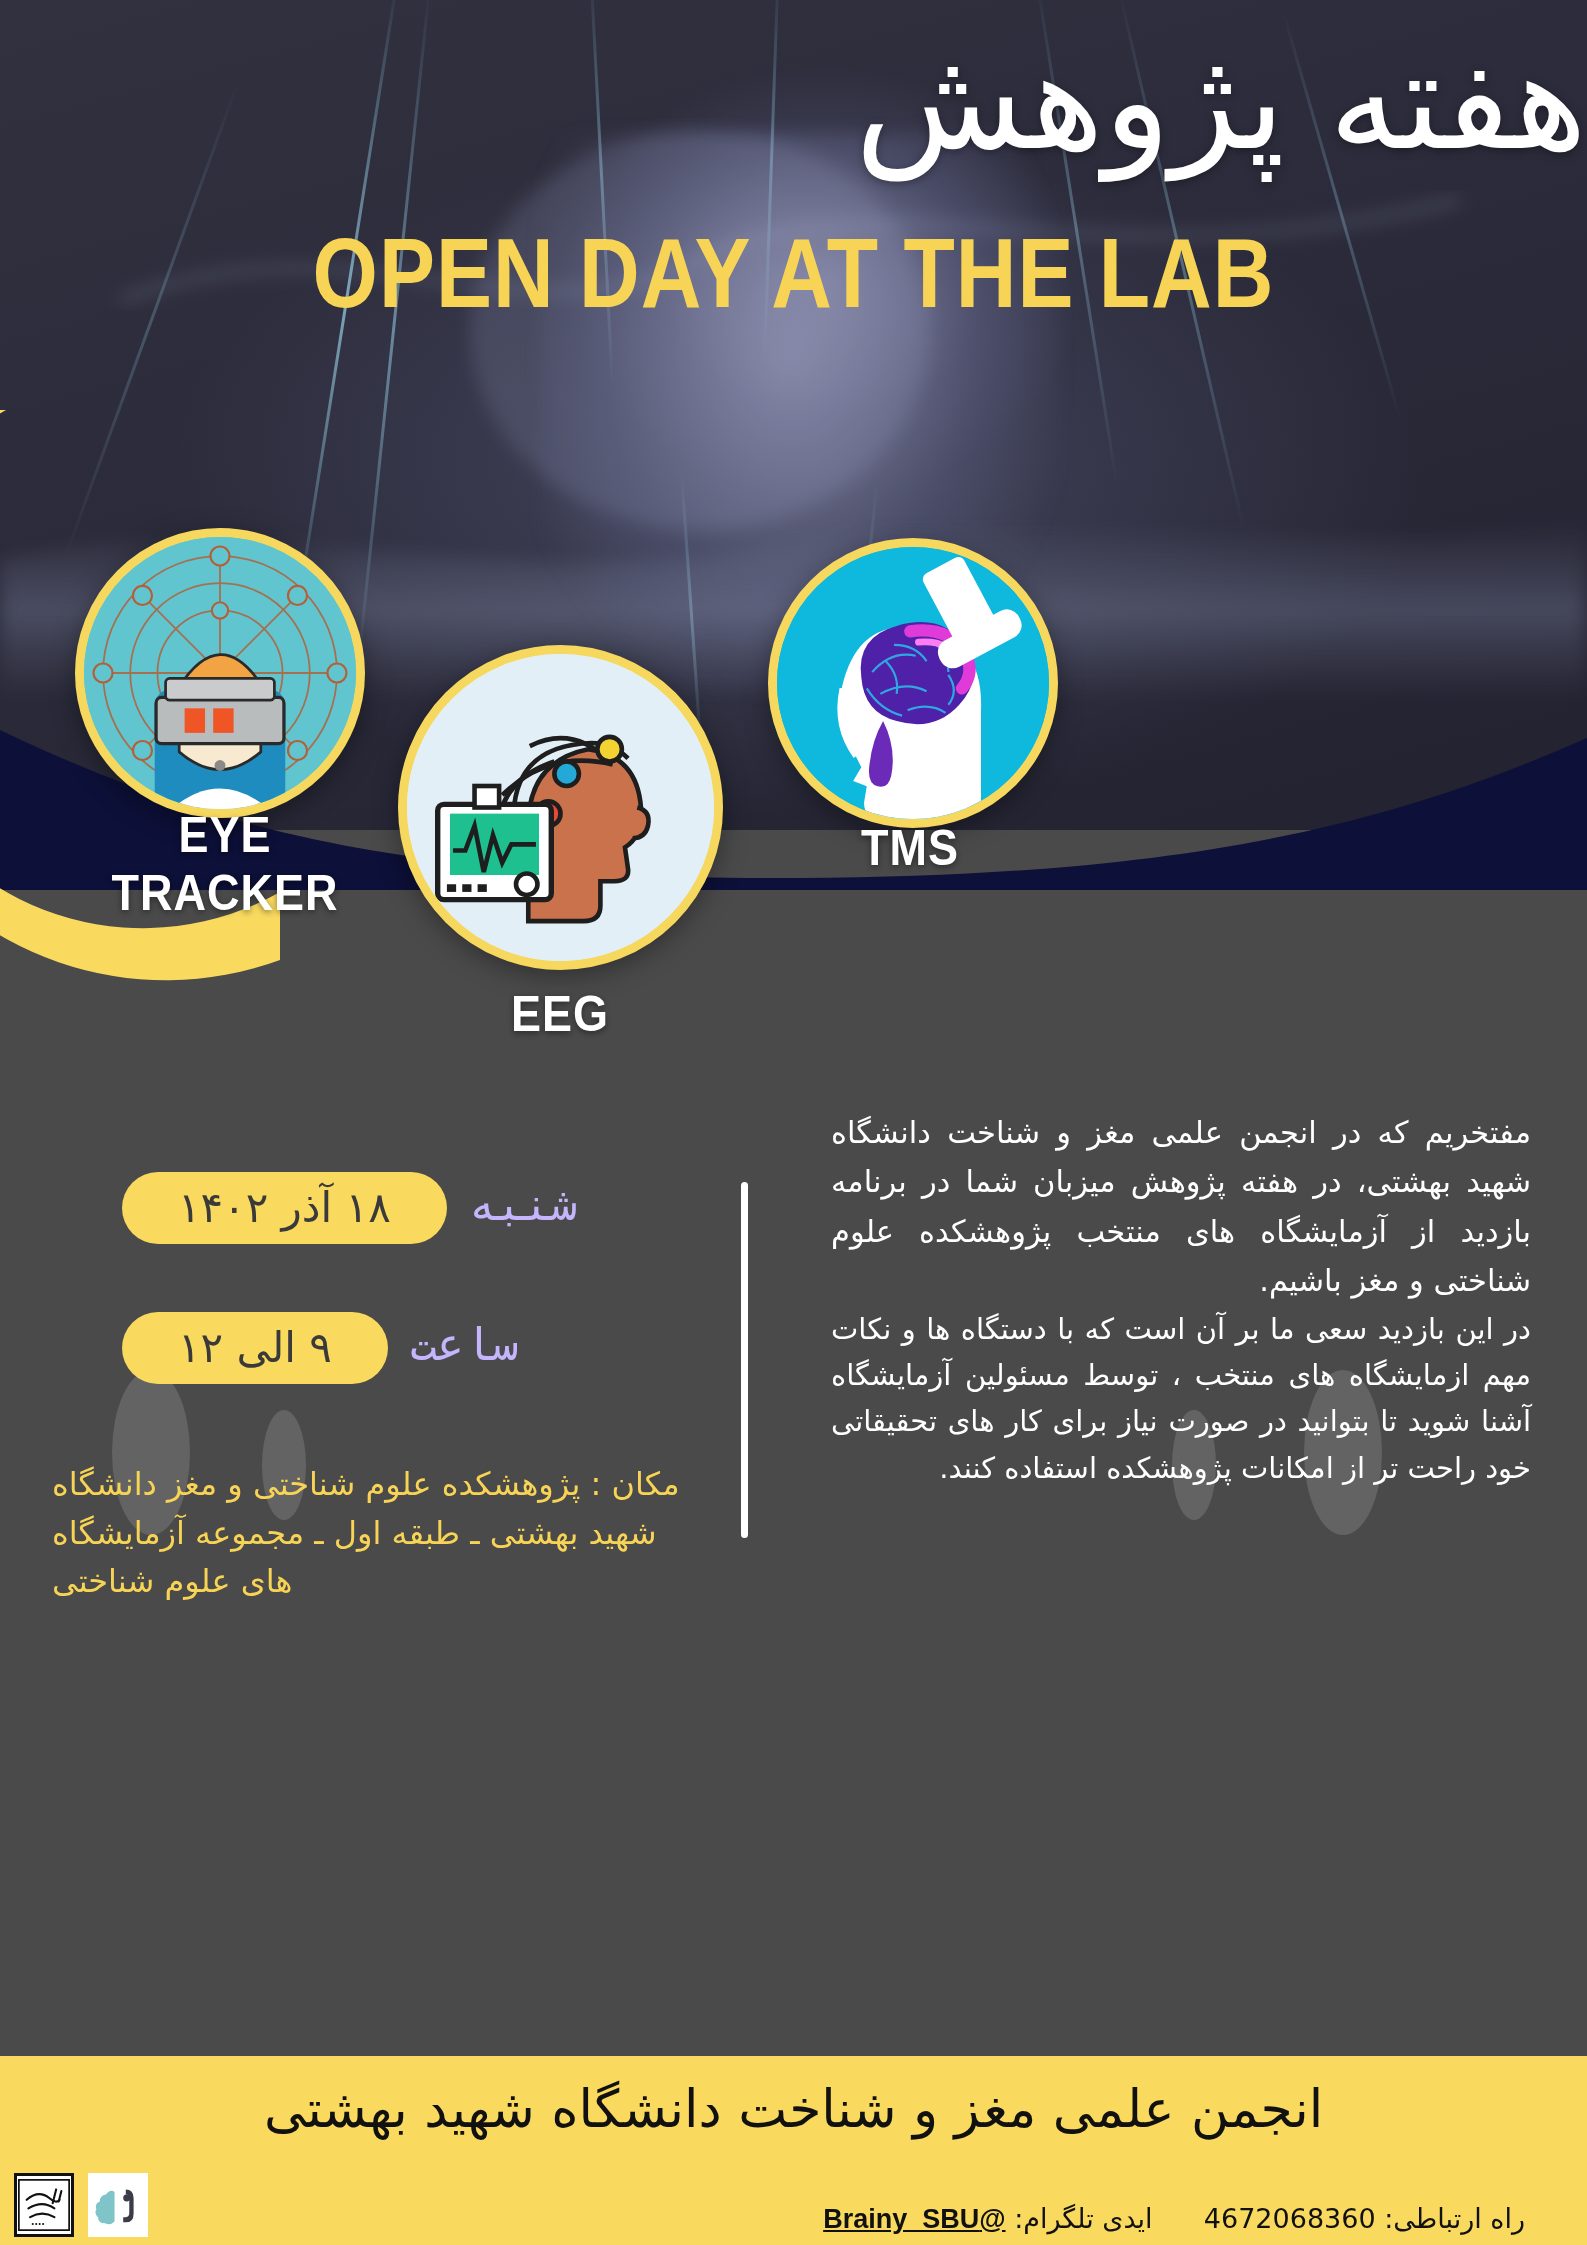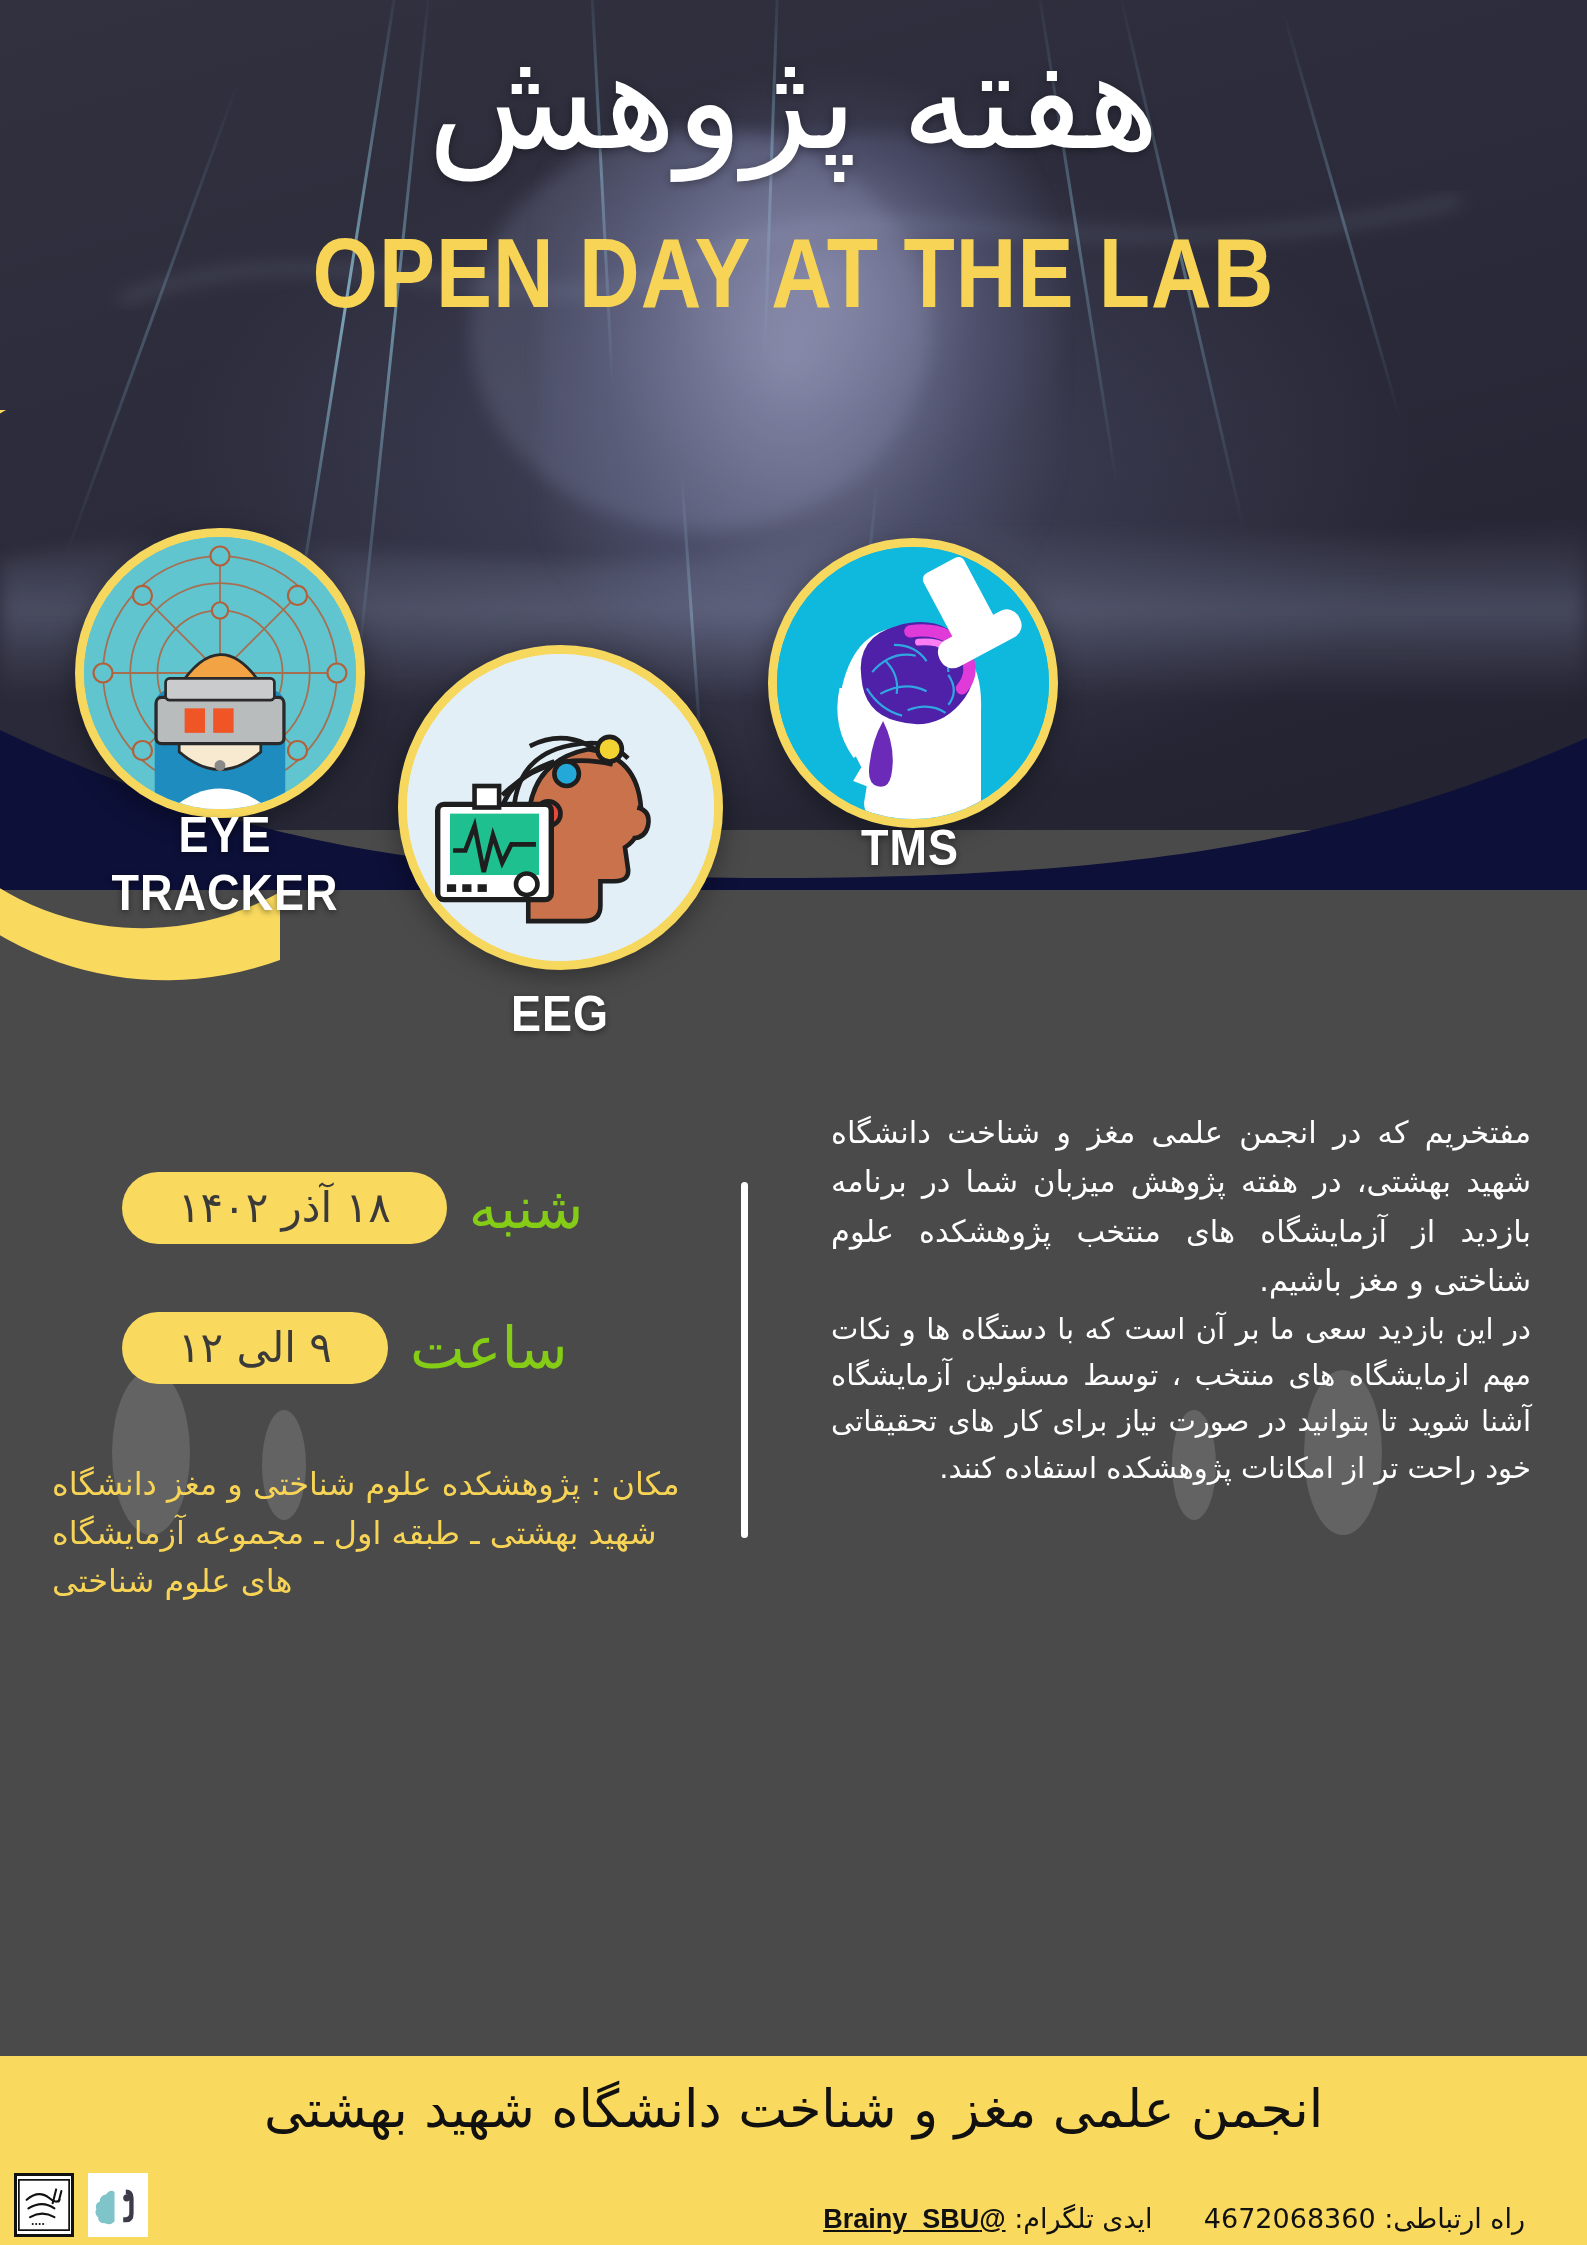--- a/index.html
+++ b/index.html
@@ -40,21 +40,21 @@
 
   
   .navy-wave{ position:absolute; left:0; top:690px; width:1587px; height:200px; }
 
   
   .swoosh{ position:absolute; left:-20px; top:400px; width:620px; height:620px; }
 
   
   .fa-title{
     position:absolute; left:0; right:0; top:24px;
-    text-align:center; direction:rtl;
+    text-align:right; direction:rtl;
     color:#ffffff; font-size:138px; line-height:1.12;
     font-family:"DejaVu Sans", sans-serif; font-weight:400;
     letter-spacing:2px;
     text-shadow:0 2px 10px rgba(0,0,0,.35);
   }
   .en-title{
     position:absolute; left:0; right:0; top:216px;
     text-align:center; color:#f7d455;
     font-family:"Liberation Sans", sans-serif;
     font-weight:700; font-size:84px; letter-spacing:1px;
@@ -102,22 +102,22 @@
   .para .p2{ font-size:29px; line-height:1.6; }
 
   
   .datetime{ position:absolute; left:52px; top:80px; width:690px; height:420px; }
   .dt-rule{
     position:absolute; right:-6px; top:22px; width:7px; height:356px;
     background:#ffffff; border-radius:4px;
   }
   .dt-row{ position:absolute; display:flex; align-items:center; justify-content:flex-end; direction:rtl; width:620px; }
   .dt-key{
-    color:#84cc16; font-family:Liberation Sans, sans-serif;
-    font-size:58px; line-height:1; padding:0 16px 0 22px; white-space:nowrap;
+    color:#c4b5fd; font-family:Liberation Mono, monospace;
+    font-size:45px; line-height:1; padding:0 16px 0 22px; white-space:nowrap;
   }
   .dt-pill{
     background:#f9d95e; color:#3a3a3a;
     border-radius:70px; padding:14px 56px;
     font-family:"DejaVu Sans", sans-serif;
     font-size:42px; line-height:1.05; white-space:nowrap;
   }
   .r1{ right:0; top:12px; }
   .r2{ right:0; top:152px; }
 

